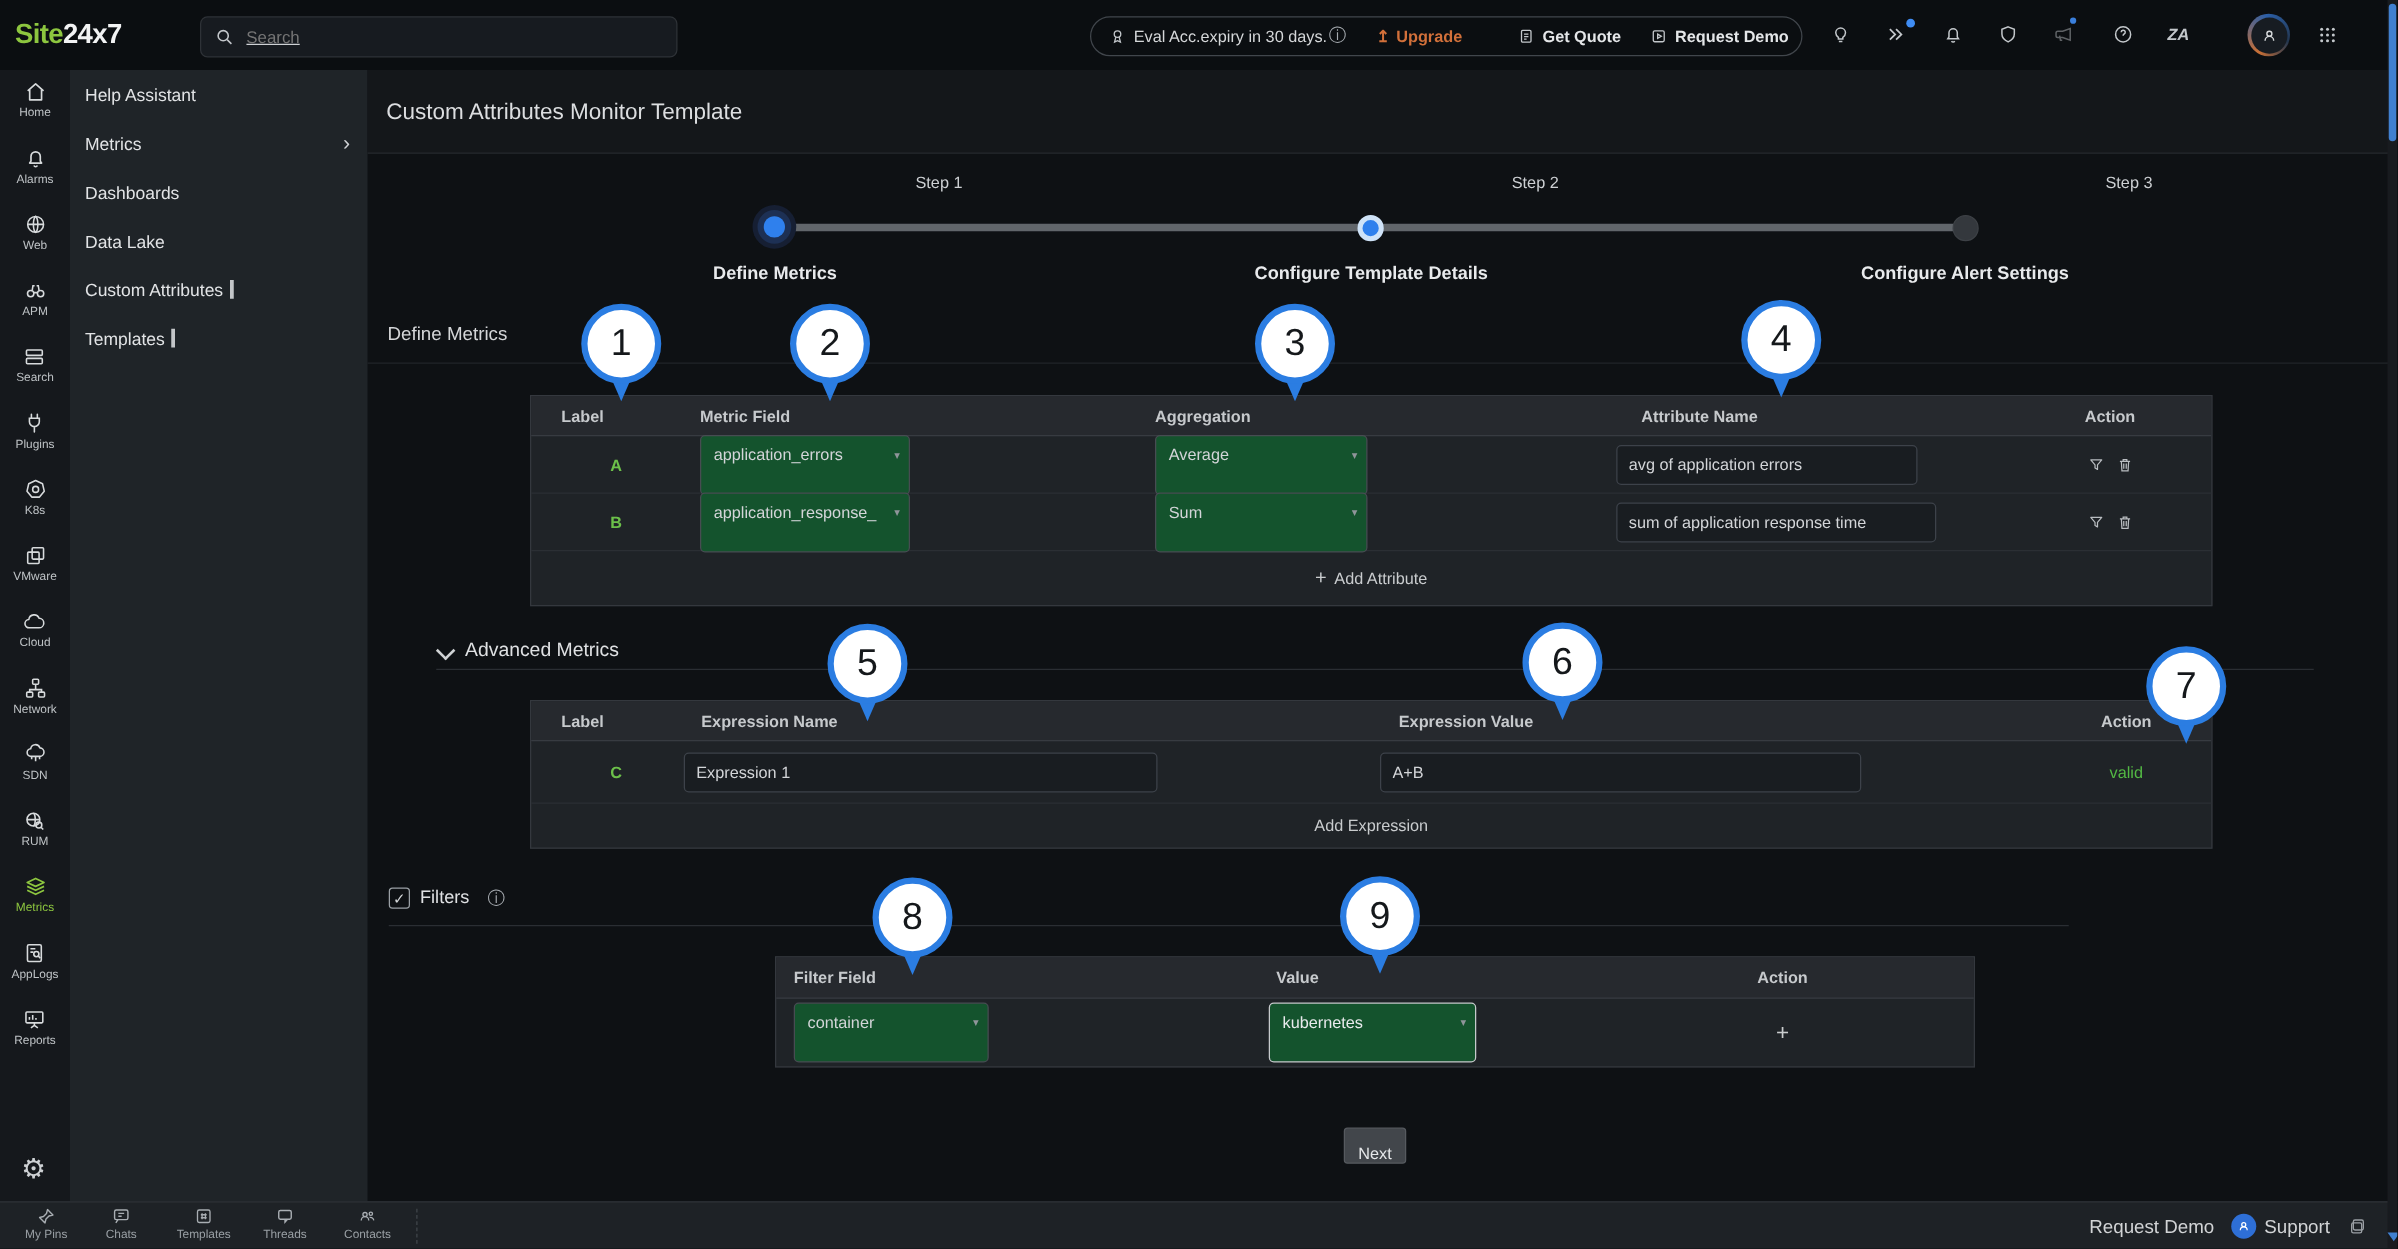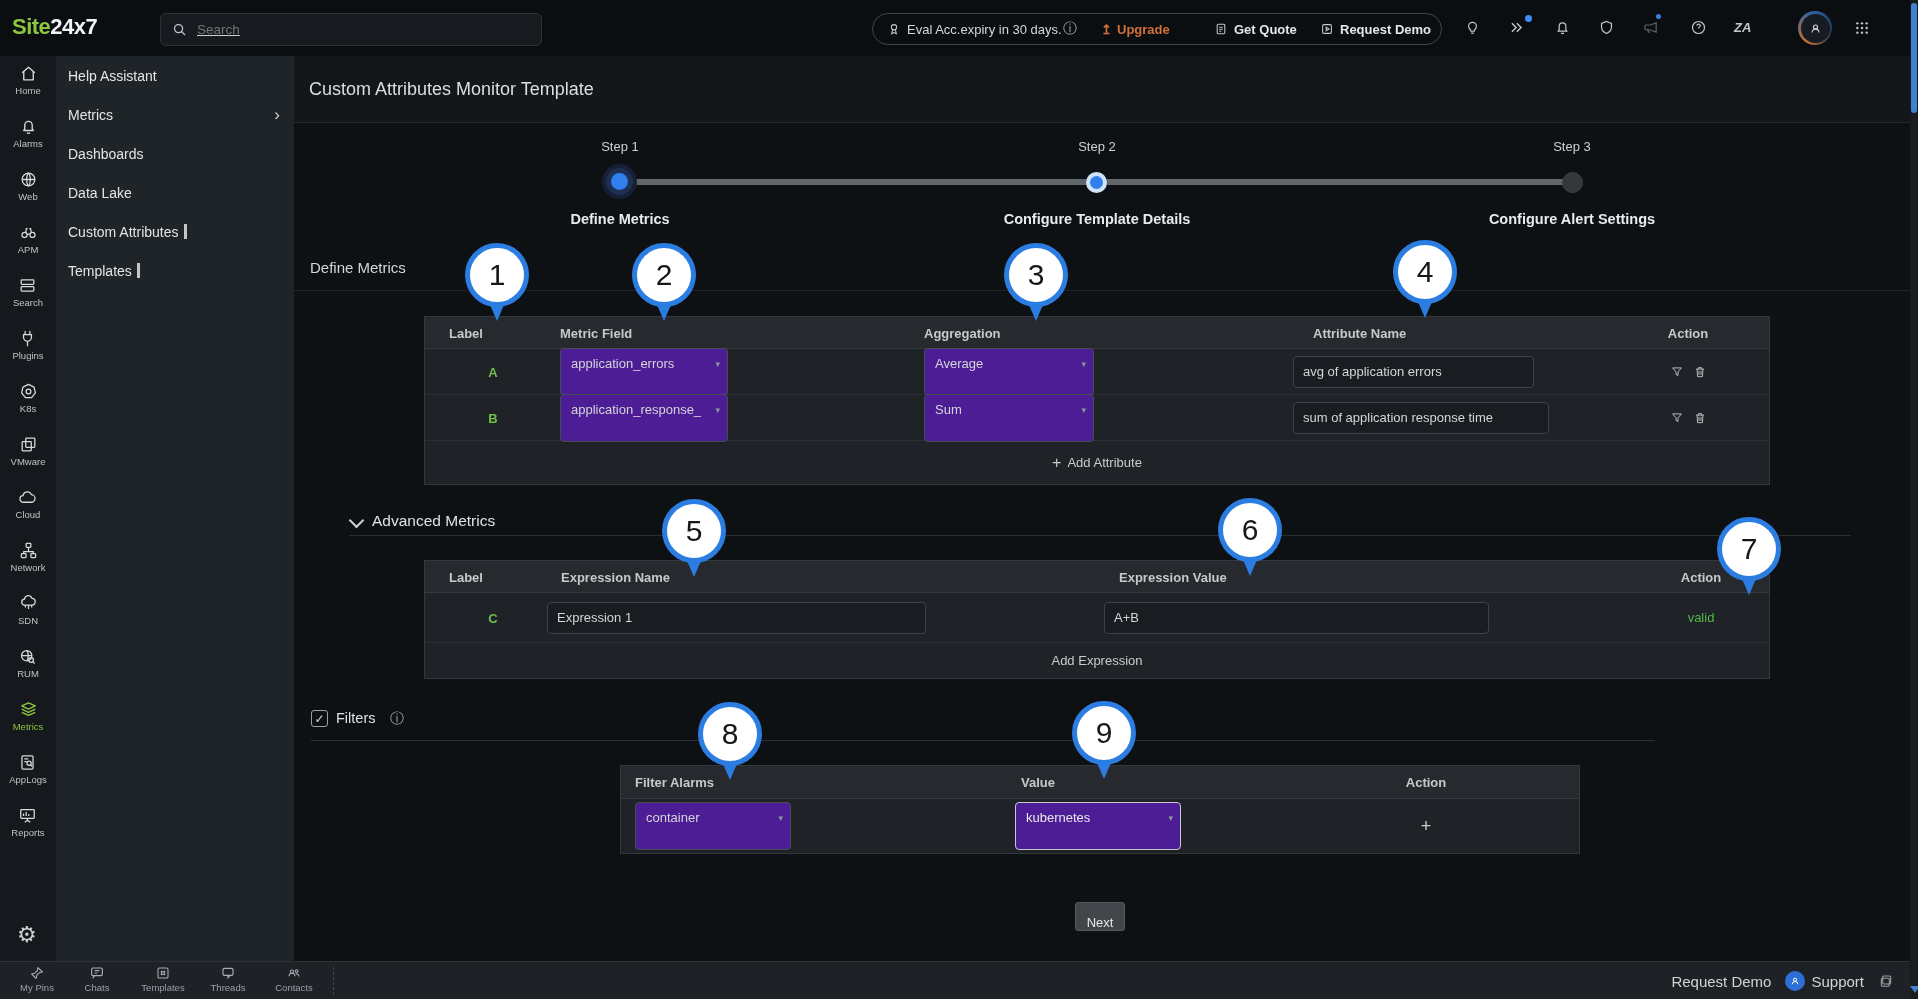--- a/index.html
+++ b/index.html
@@ -36,21 +36,21 @@
   .side-chevron{position:absolute;right:14px;font-size:17px;color:#cfd2d5;}
   .cursor-mark{display:inline-block;width:3px;height:15px;background:#c3c6c9;margin-left:5px;vertical-align:middle;}
 
   
   #titlestrip{position:absolute;left:294px;top:56px;width:1624px;height:66px;background:#14171a;border-bottom:1px solid #24282c;display:flex;align-items:center;}
   #page-title{margin-left:15px;font-size:18px;font-weight:500;color:#dcdee0;}
   #rule-291{position:absolute;left:294px;top:290px;width:1624px;height:1px;background:#202428;}
 
   
   .track{position:absolute;left:620px;top:179px;width:952px;height:6px;background:#61666b;border-radius:3px;}
-  .stepgrp{position:absolute;width:300px;text-align:center;}
+  .stepgrp{position:absolute;width:300px;text-align:right;}
   .steplbl{font-size:13px;color:#cdd0d3;}
   .steptitle{position:absolute;width:300px;text-align:center;font-size:14.5px;font-weight:700;color:#e8eaec;}
   .dot1{position:absolute;left:611px;top:173px;width:17px;height:17px;border-radius:50%;background:#2f80ed;box-shadow:0 0 0 5px #1d3054,0 0 0 9px #161f33;}
   .dot2{position:absolute;left:1086px;top:172px;width:13px;height:13px;border-radius:50%;background:#2f80ed;border:4px solid #cfe3f8;}
   .dot3{position:absolute;left:1562px;top:172px;width:19px;height:19px;border-radius:50%;background:#34383d;border:1px solid #3d4146;}
 
   .section-lbl{position:absolute;left:310px;top:259px;font-size:15px;color:#d4d6d8;}
 
   
   .callout{position:absolute;width:64px;height:94px;z-index:40;}
@@ -58,21 +58,21 @@
   .callout .circ{position:absolute;left:0;top:0;width:54px;height:54px;border-radius:50%;background:#ffffff;border:5px solid #2b7de2;display:flex;align-items:center;justify-content:center;font-size:30px;color:#15181b;}
 
   
   .tbl{position:absolute;background:#1f2327;border:1px solid #34383e;box-sizing:border-box;}
   .thead{position:relative;background:#26292e;border-bottom:1px solid #373b41;}
   .trow{position:relative;border-bottom:1px solid #2b2f34;}
   .tfoot{position:relative;}
   .th{position:absolute;top:50%;transform:translateY(-50%);font-size:13px;font-weight:700;color:#c6c9cc;white-space:nowrap;}
   .th.center{text-align:center;}
   .glabel{position:absolute;top:50%;transform:translateY(-50%);font-size:13px;font-weight:700;color:#6cc04a;text-align:center;}
-  .dd{position:absolute;top:50%;transform:translateY(-50%);height:48px;background:#4c1d95;border:1px solid #474c52;border-radius:4px;box-sizing:border-box;font-size:13px;color:#d3d5d8;line-height:30px;padding:0 7px 0 10px;overflow:hidden;white-space:nowrap;cursor:pointer;}
+  .dd{position:absolute;top:50%;transform:translateY(-50%);height:48px;background:#14532d;border:1px solid #474c52;border-radius:4px;box-sizing:border-box;font-size:13px;color:#d3d5d8;line-height:30px;padding:0 7px 0 10px;overflow:hidden;white-space:nowrap;cursor:pointer;}
   .dd .car{position:absolute;right:7px;top:0;line-height:30px;font-size:9px;color:#90959a;}
   .dd.focused{border:1px solid #c6c9cc;color:#e8eaec;}
   .tin{position:absolute;top:50%;transform:translateY(-50%);height:32px;background:#191d21;border:1px solid #3d424a;border-radius:4px;box-sizing:border-box;font-size:13px;color:#d3d5d8;padding:0 9px;font-family:inherit;outline:none;}
   .actions{position:absolute;top:0;height:100%;display:flex;align-items:center;justify-content:center;gap:9px;color:#b9bdc1;}
   .addrow{position:absolute;left:0;top:0;width:100%;height:100%;display:flex;align-items:center;justify-content:center;gap:6px;color:#c9ccce;font-size:13px;cursor:pointer;}
   .valid{color:#53b944;font-size:13px;}
 
   
   .chev-down{position:absolute;width:9px;height:9px;border-left:2px solid #d0d3d5;border-bottom:2px solid #d0d3d5;transform:rotate(-45deg);}
   .hr{position:absolute;height:1px;background:#2a2e33;}
@@ -448,21 +448,21 @@
 
   <div class="cb" style="left:311px;top:710px">
       <span>✓</span>
     </div>
   <span class="sec-title" style="left:336px;top:710px;font-size:14.5px">Filters</span>
   <span class="abs info-glyph" style="left:390px;top:710px">ⓘ</span>
   <div class="hr" style="left:311px;top:740px;width:1344px"></div>
 
   <div class="tbl" style="left:620px;top:765px;width:960px">
     <div class="thead" style="height:32px">
-      <span class="th" style="left:14px">Filter Alarms</span>
+      <span class="th" style="left:14px">Filter Field</span>
       <span class="th" style="left:400px">Value</span>
       <span class="th center" style="left:740px;width:130px">Action</span>
     </div>
     <div class="trow" style="height:54px;border-bottom:0">
       <div class="dd" style="left:14px;width:156px"><span>container</span><span class="car">▾</span></div>
       <div class="dd focused" style="left:394px;width:166px"><span>kubernetes</span><span class="car">▾</span></div>
       <div class="actions" style="left:740px;width:130px">
           <span style="font-size:18px;color:#c9ccce">+</span>
         </div>
     </div>

